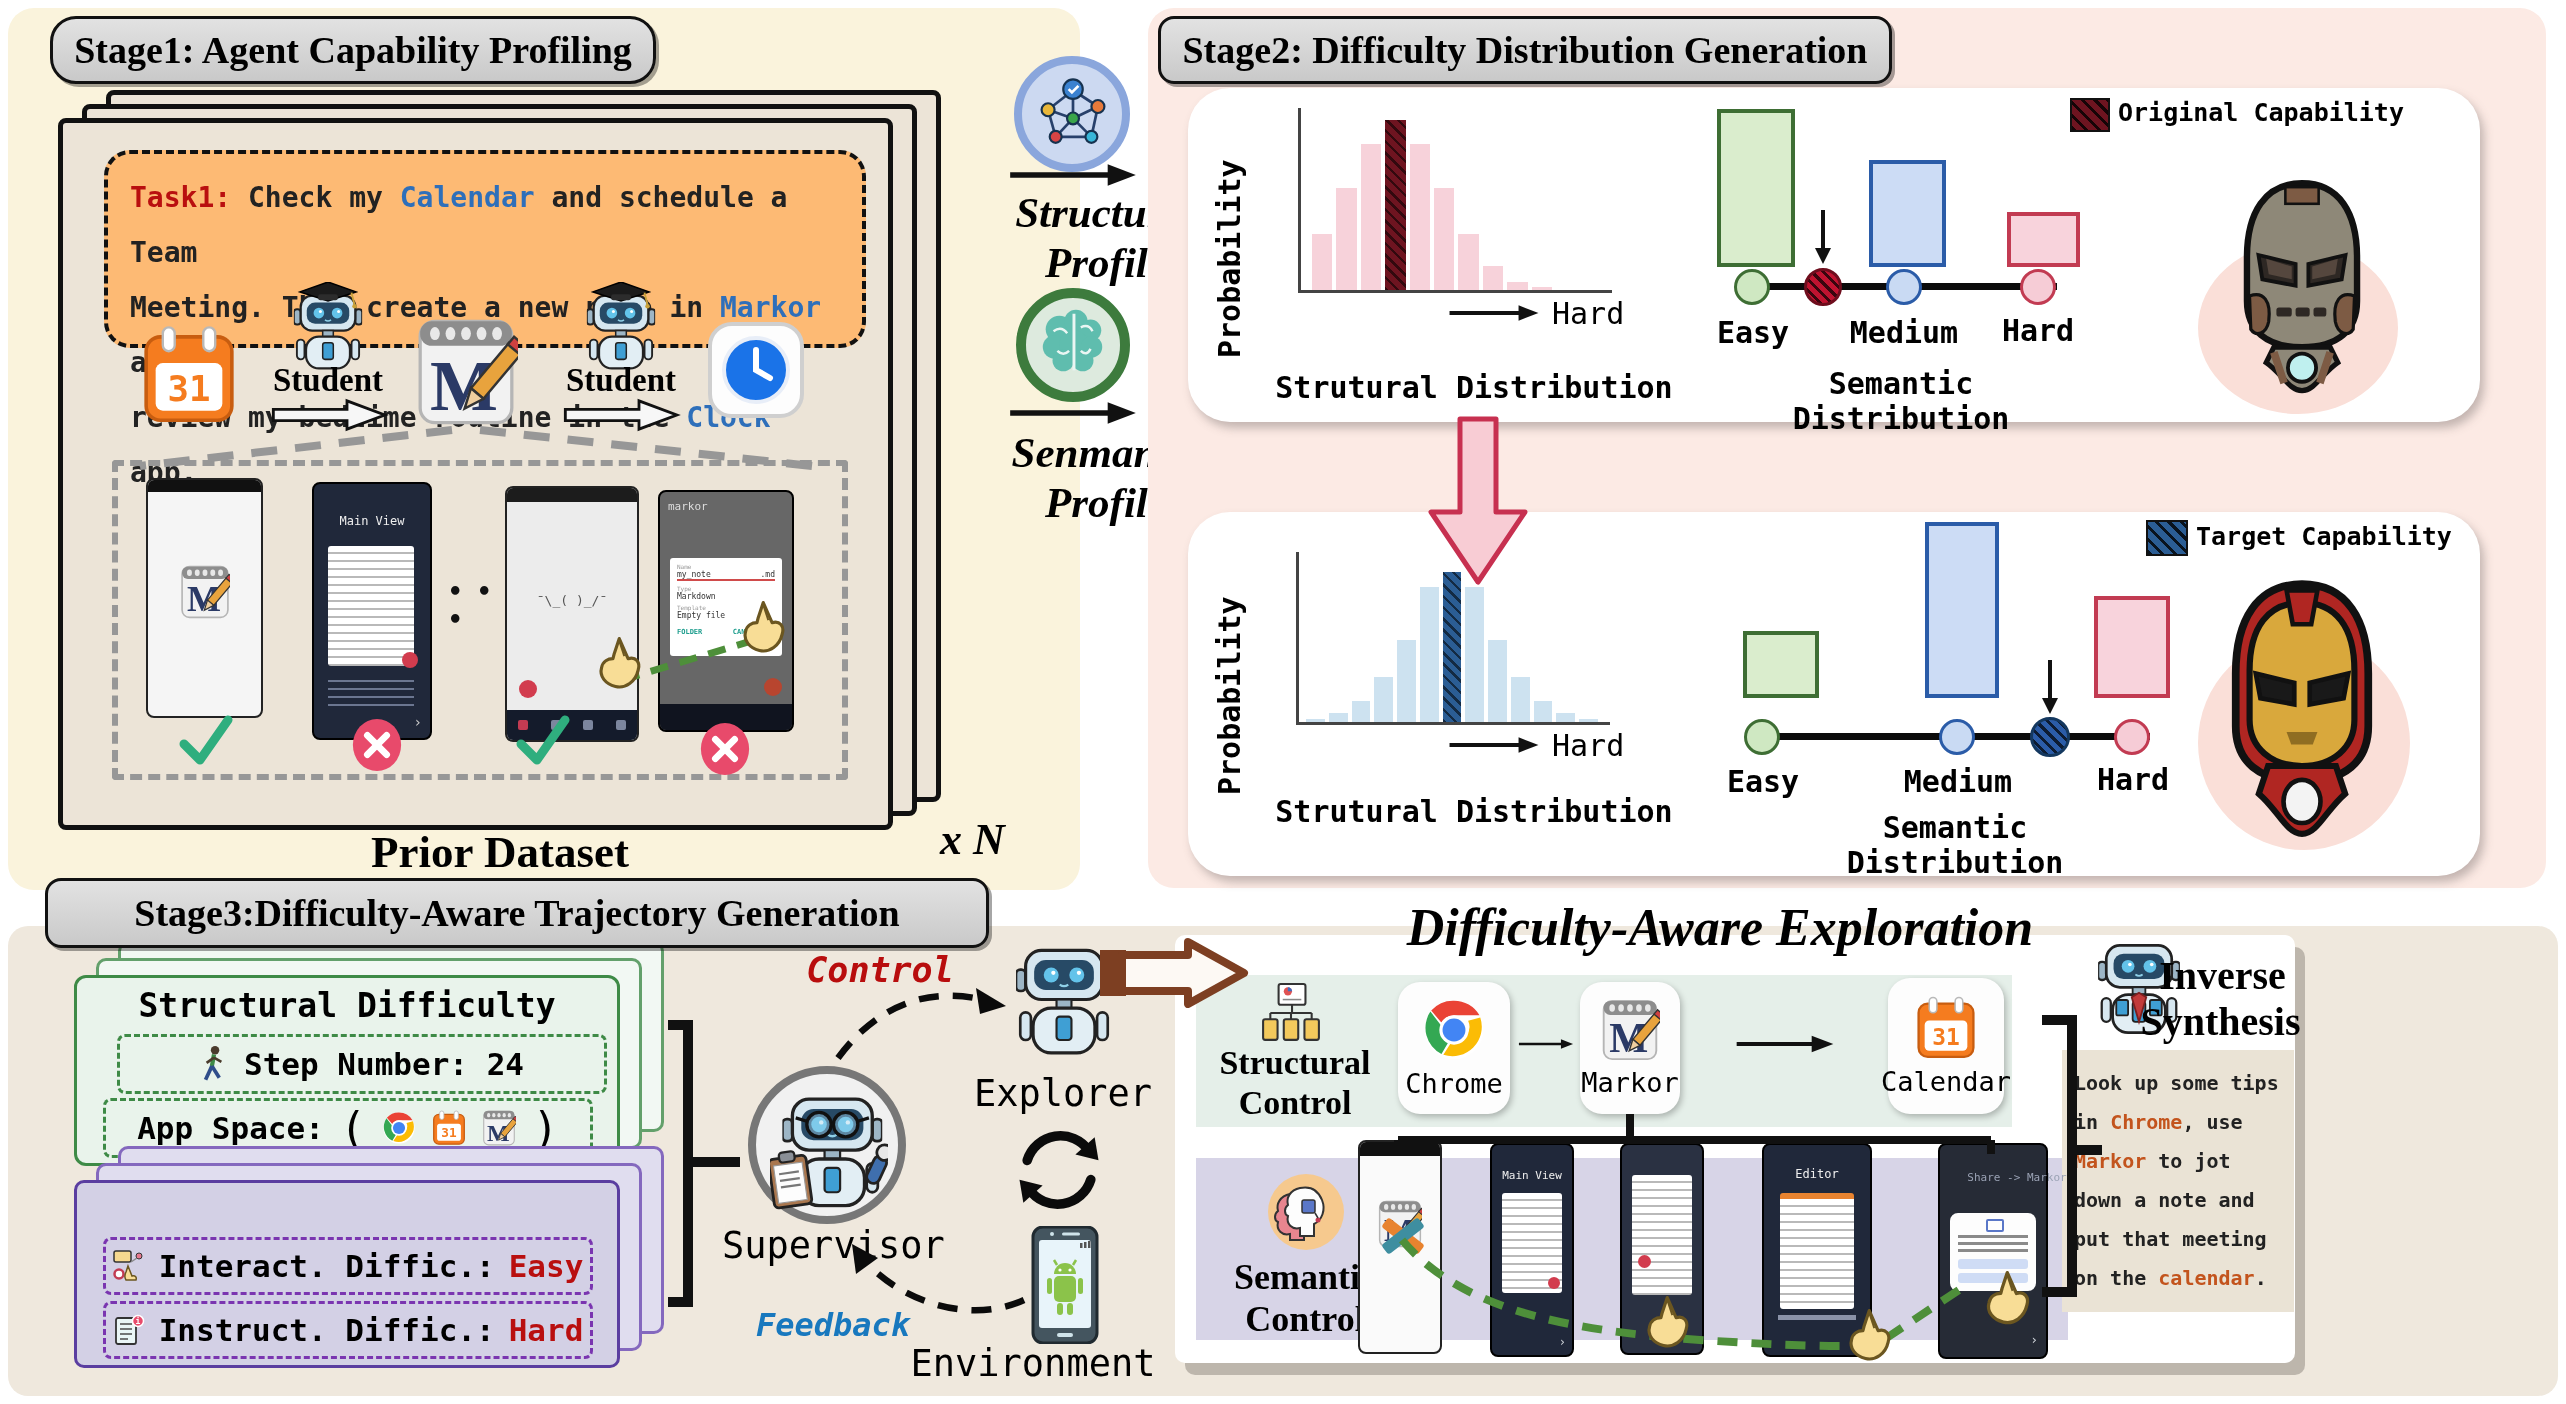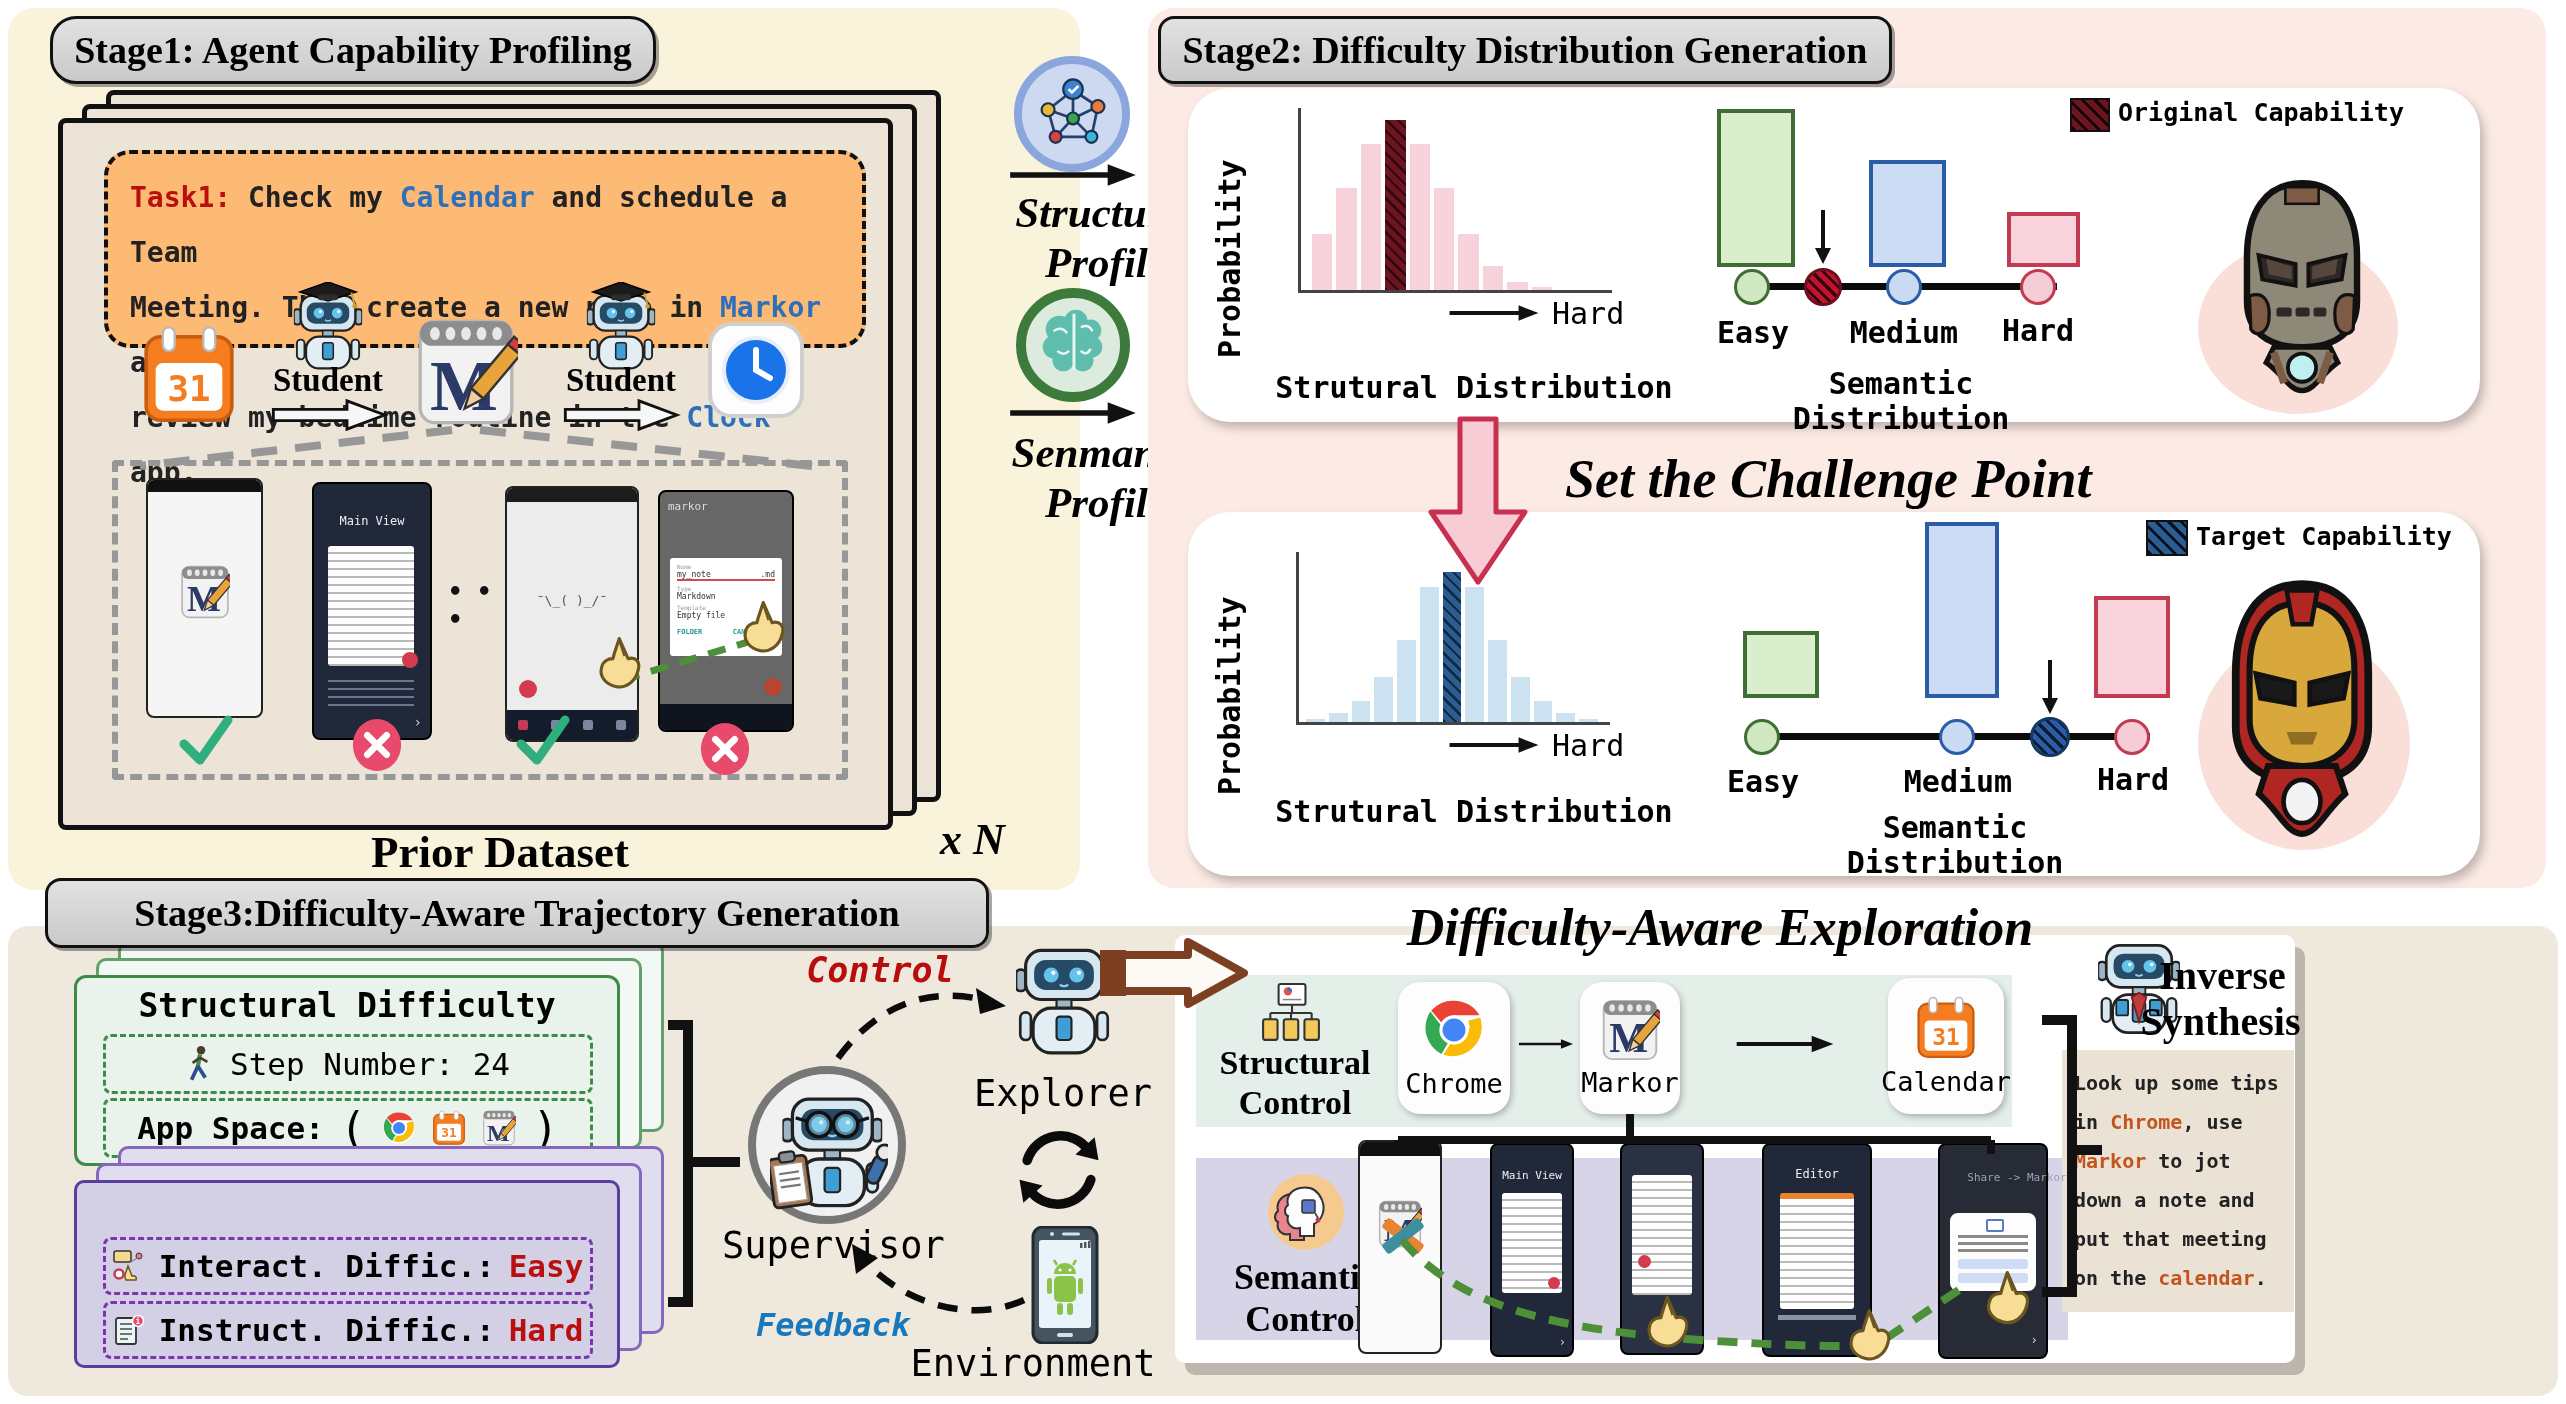--- a/index.html
+++ b/index.html
@@ -493,21 +493,20 @@
   <div class="abs mono" style="left:2118px;top:98px;font-size:25px;font-weight:bold;">Original Capability</div>
 
   <div class="abs ellipsebg" style="left:2198px;top:242px;width:200px;height:172px;"></div>
   <svg class="abs" style="left:2238px;top:178px;" width="128" height="218">
       <use href="#sym-ironman-grey" width="128" height="218"></use>
     </svg>
 
   <svg class="abs" style="left:1428px;top:416px;z-index:20;" width="100" height="172">
       <use href="#sym-bigdown" width="100" height="172"></use>
     </svg>
-  <div class="abs serif" style="left:1565px;top:448px;font-size:54px;font-weight:bold;font-style:italic;">Set the Challenge Point</div>
 
   <div class="abs whitecard" style="left:1188px;top:512px;width:1292px;height:364px;"></div>
   <div class="abs ylab" style="left:1212px;top:565px;height:230px;font-size:30px;">Probability</div>
   <div class="abs axisv" style="left:1296px;top:552px;height:172px;"></div>
   <div class="abs axish" style="left:1296px;top:722px;width:314px;"></div>
   <div class="abs hist" style="left: 1306px; top: 572px; width: 292px; height: 150px; --bc: #cde2f0; --hc: #2b5d94;">
       <div class="bar" style="height: 2%;"></div>
       <div class="bar" style="height: 6%;"></div>
       <div class="bar" style="height: 14%;"></div>
       <div class="bar" style="height: 30%;"></div>
@@ -553,21 +552,21 @@
       <use href="#sym-ironman-red" width="160" height="262"></use>
     </svg>
 
   <div class="abs panel3" style="left:8px;top:926px;width:2550px;height:470px;"></div>
   <div class="abs pill" style="left:45px;top:878px;width:938px;height:64px;font-size:38px;z-index:30;">Stage3:Difficulty-Aware Trajectory Generation</div>
 
   <div class="abs gback" style="left:118px;top:941px;width:540px;height:185px;"></div>
   <div class="abs gback" style="left:96px;top:958px;width:540px;height:185px;"></div>
   <div class="abs gcard" style="left:74px;top:975px;width:540px;height:185px;border-radius:12px;">
     <div class="mono ctr" style="margin-top:8px;font-size:33px;font-weight:bold;">Structural Difficulty</div>
-    <div class="dashg mono abs" style="left:26px;top:56px;width:484px;height:54px;font-size:31px;font-weight:normal;">
+    <div class="dashg mono abs" style="left:40px;top:56px;width:484px;height:54px;font-size:31px;font-weight:bold;">
       <svg width="28" height="38">
           <use href="#sym-walk" width="28" height="38"></use>
         </svg>
       <span>Step Number: 24</span>
     </div>
     <div class="dashg mono abs" style="left:26px;top:120px;width:484px;height:54px;font-size:31px;font-weight:bold;">
       <span>App Space:</span>
       <span style="font-size:44px;font-weight:normal;">(</span>
       <svg width="34" height="34">
           <use href="#sym-chrome" width="34" height="34"></use>

